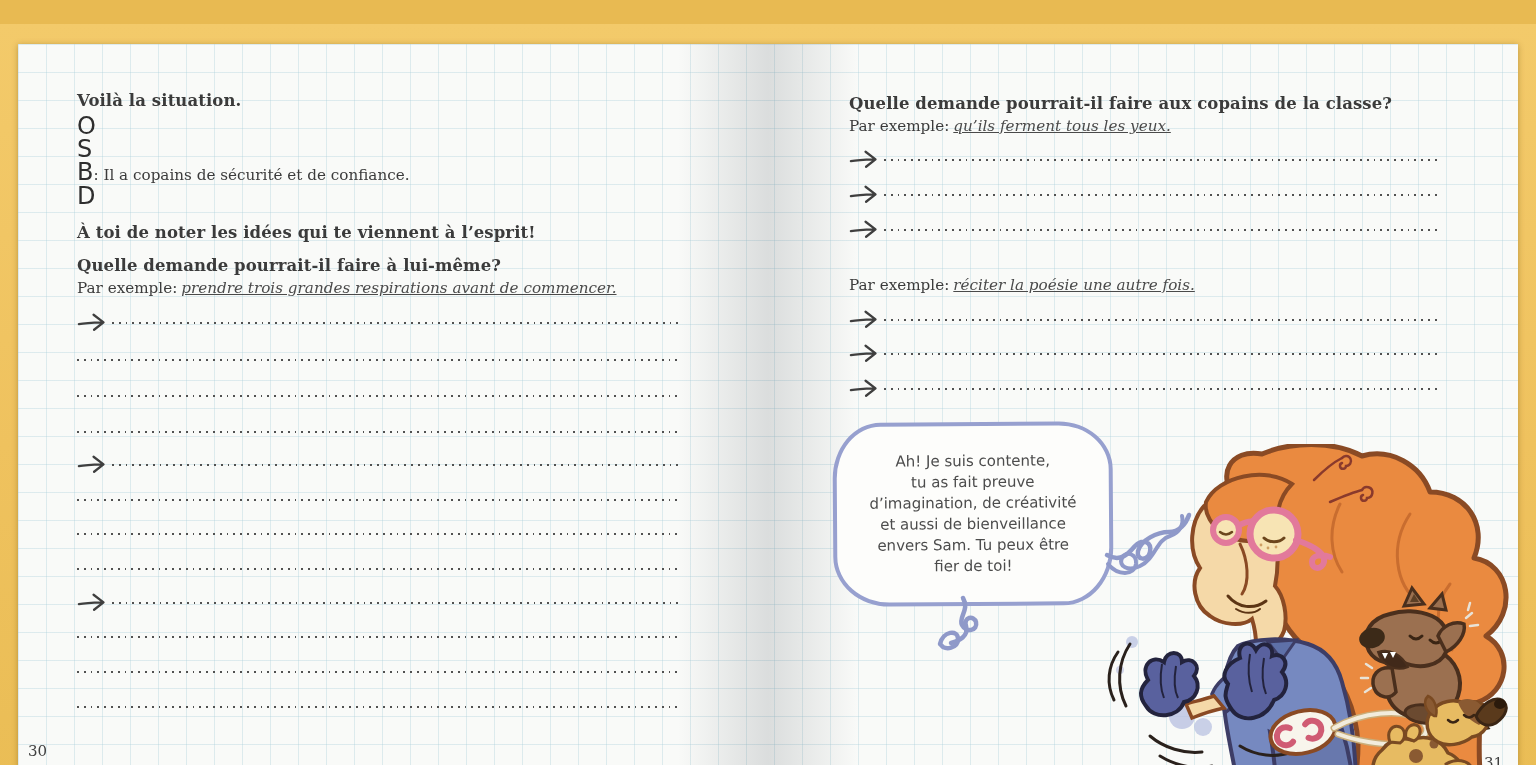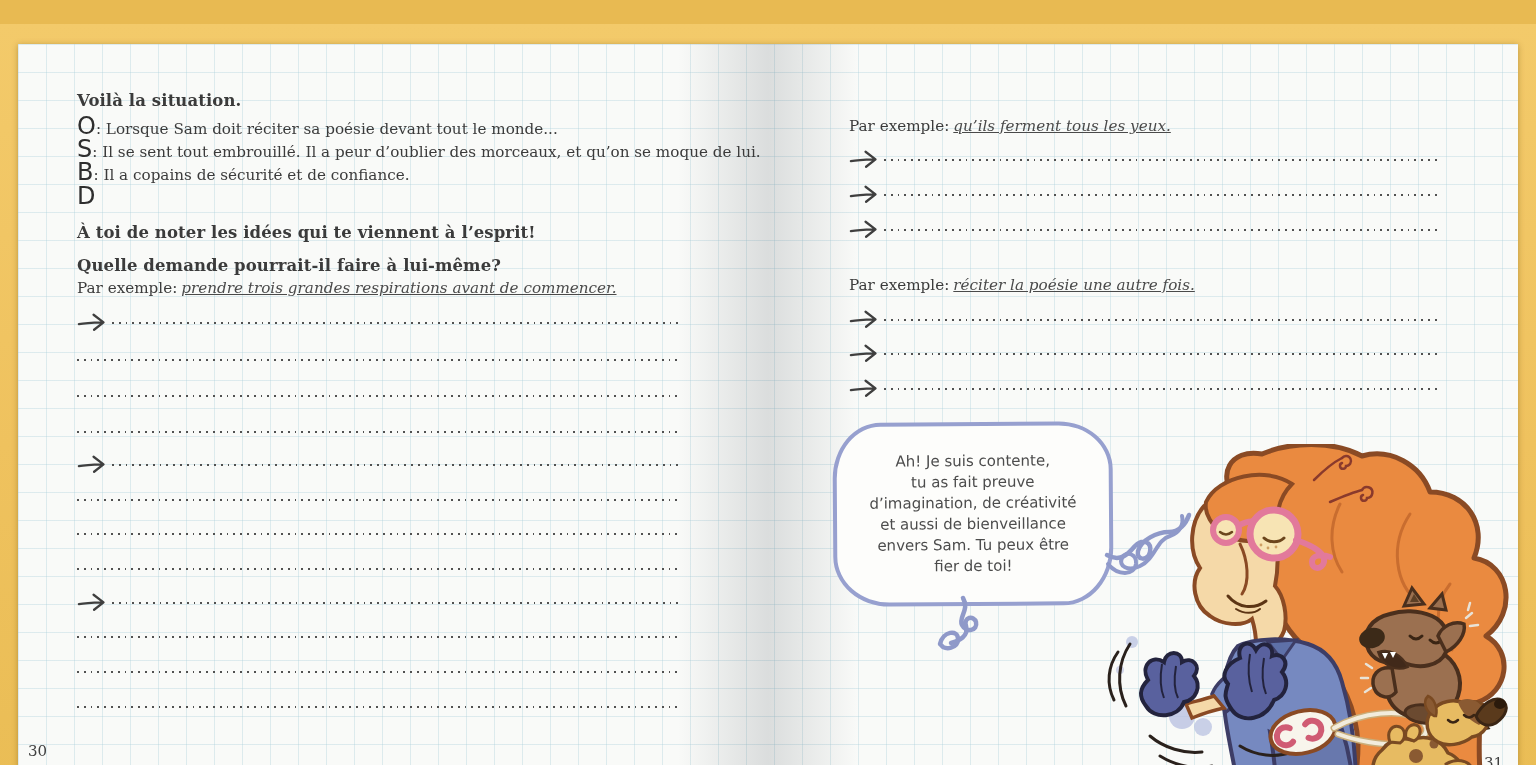--- a/index.html
+++ b/index.html
@@ -45,25 +45,23 @@
 <div class="canvas">
   <div class="page"></div>
   <div class="spine-shadow"></div>
   <div class="spine-notch"></div>
 
   <div class="h-bold" style="left:77px;top:67px">Voilà la situation.</div>
 
   <div class="osbd">
     <div class="osbd-row">
       <span class="osbd-letter">O</span>
-        <span class="osbd-text">: Lorsque Sam doit réciter sa poésie devant tout le monde...</span>
     </div>
     <div class="osbd-row">
       <span class="osbd-letter">S</span>
-        <span class="osbd-text">: Il se sent tout embrouillé. Il a peur d’oublier des morceaux, et qu’on se moque de lui.</span>
     </div>
     <div class="osbd-row">
       <span class="osbd-letter">B</span>
         <span class="osbd-text">: Il a copains de sécurité et de confiance.</span>
     </div>
     <div class="osbd-row">
       <span class="osbd-letter">D</span>
     </div>
   </div>
 
@@ -114,20 +112,21 @@
     </div>
   <div class="ans-row" style="left:77px;top:631px;width:602px">
       <div class="dots"></div>
     </div>
   <div class="ans-row" style="left:77px;top:666px;width:602px">
       <div class="dots"></div>
     </div>
 
   <div class="pagenum" style="left:28px;top:718px">30</div>
 
+  <div class="h-bold" style="left:849px;top:70px">Quelle demande pourrait-il faire aux copains de la classe?</div>
   <div class="body-line" style="left:849px;top:93px">
     <span>Par exemple:</span><i>qu’ils ferment tous les yeux.</i>
   </div>
   <div class="ans-row arrow" style="left:849px;top:119px;width:588px">
     <svg class="arr" viewBox="0 0 34 24">
         <path d="M2,15 C10,14 18,14 28,14 M19,5 L30,14 L19,22"></path>
       </svg>
       <div class="dots"></div>
   </div>
   <div class="ans-row arrow" style="left:849px;top:154px;width:588px">

